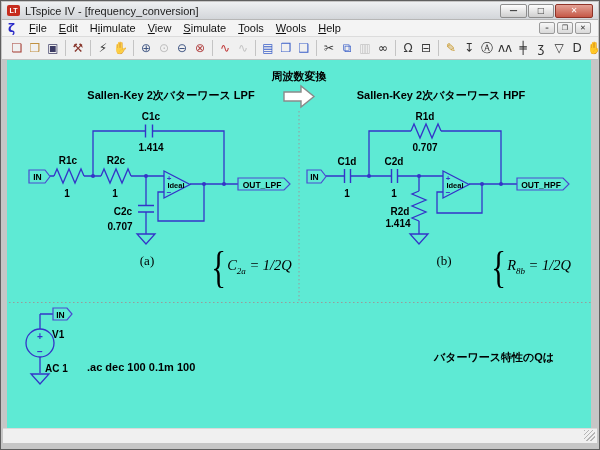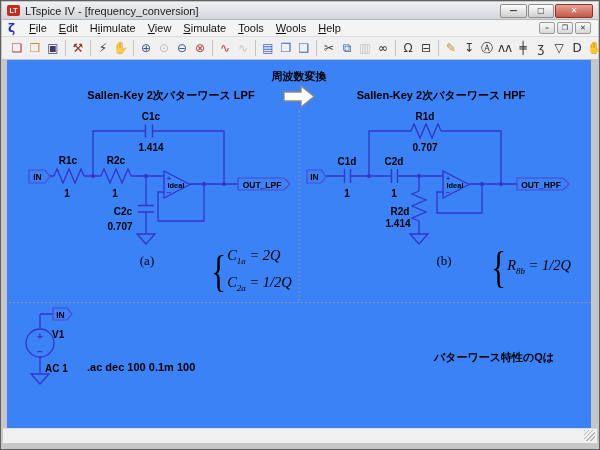--- a/index.html
+++ b/index.html
@@ -54,21 +54,21 @@
   .tbtn {
     width: 18px; height: 20px; border: none; background: transparent;
     font: 12px/20px "DejaVu Sans", sans-serif; text-align: center; padding: 0;
     flex: 0 0 auto; cursor: default;
   }
   .tbtn.disabled { opacity: .85; }
   .tsep { width: 1px; height: 16px; background: #c4c4c4; margin: 0 3px; flex: 0 0 auto; }
   
   .canvas {
     position: absolute; left: 6px; right: 8px; top: 59px; bottom: 21px;
-    background: #3b82f6; overflow: hidden;
+    background: #5eead4; overflow: hidden;
   }
   .canvas svg { position: absolute; left: -6px; top: -59px; width: 600px; height: 450px; }
   svg text { font-family: "Liberation Sans", sans-serif; fill: #000; }
   .st   { font-size: 11px; font-weight: bold; }
   .lbl  { font-size: 10px; font-weight: bold; }
   .port { font-size: 8.5px; font-weight: bold; }
   .ideal{ font-size: 7.5px; font-weight: bold; }
   .dir  { font-size: 11px; font-weight: bold; }
   .note { font-size: 11px; font-weight: bold; }
   .subf { font-family: "Liberation Serif", serif; font-size: 13px; }
@@ -310,21 +310,20 @@
 
       <text class="dir" x="86" y="370">.ac dec 100 0.1m 100</text>
       <text class="note" x="493" y="360" text-anchor="middle">バターワース特性のQは</text>
     </svg>
 
   </div>
 
   <div class="formula" style="left:207px; top:244px;">
     <span class="fbrace">{</span>
     <div>
-      <div class="fline"><span>C</span><sub>1a</sub><span> = 2Q</span></div>
       <div class="fline"><span>C</span><sub>2a</sub><span> = 1/2Q</span></div>
     </div>
   </div>
 
   <div class="formula" style="left:487px; top:244px;">
     <span class="fbrace">{</span>
     <div>
       <div class="fline"><span>R</span><sub>8b</sub><span> = 1/2Q</span></div>
     </div>
   </div>

